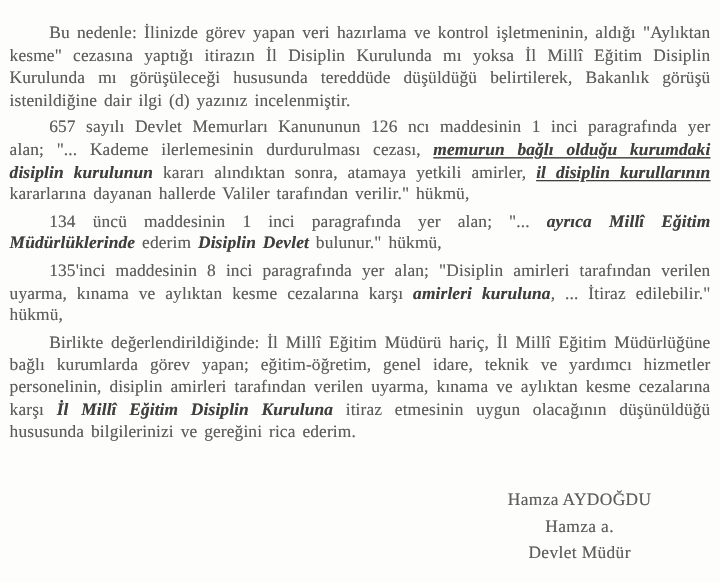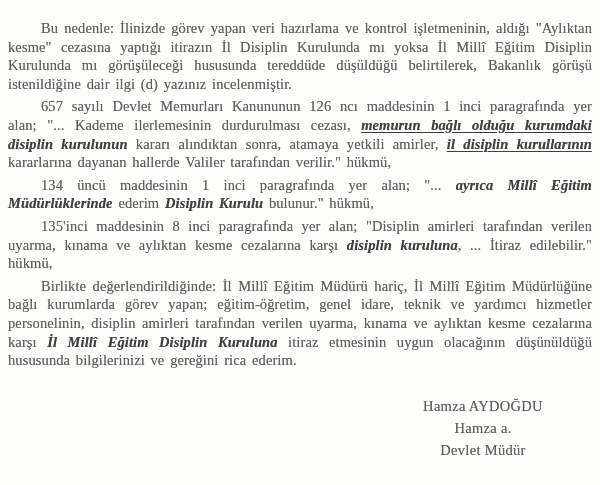--- a/index.html
+++ b/index.html
@@ -40,41 +40,41 @@
     font-weight: bold;
     font-style: italic;
     color: var(--ink-emphasis, #3f3f3f);
     text-decoration: underline;
     text-underline-offset: 2px;
     text-shadow: 0 0 0.4px rgba(63,63,63,0.55);
   }
 
   .signature {
     position: absolute;
-    top: 395px;
+    top: 406px;
     left: 383px;
     width: 200px;
     text-align: center;
     line-height: 22px;
     font-size: 14.5px;
     letter-spacing: 0.3px;
     text-shadow: 0 0 0.4px rgba(93,93,93,0.55);
   }
   .signature div { white-space: nowrap; }
 </style>
 </head>
 <body>
 
 <div class="page">
 
   <div class="letter-body" id="letter-body">
       <p class="para"><span class="seg-n">Bu nedenle: İlinizde görev yapan veri hazırlama ve kontrol işletmeninin, aldığı "Aylıktan kesme" cezasına yaptığı itirazın İl Disiplin Kurulunda mı yoksa İl Millî Eğitim Disiplin Kurulunda mı görüşüleceği hususunda tereddüde düşüldüğü belirtilerek, Bakanlık görüşü istenildiğine dair ilgi (d) yazınız incelenmiştir.</span></p>
       <p class="para"><span class="seg-n">657 sayılı Devlet Memurları Kanununun 126 ncı maddesinin 1 inci paragrafında yer alan; "... Kademe ilerlemesinin durdurulması cezası, </span><span class="seg-biu">memurun bağlı olduğu kurumdaki</span><span class="seg-n"> </span><span class="seg-bi">disiplin kurulunun</span><span class="seg-n"> kararı alındıktan sonra, atamaya yetkili amirler, </span><span class="seg-biu">il disiplin kurullarının</span><span class="seg-n"> kararlarına dayanan hallerde Valiler tarafından verilir." hükmü,</span></p>
-      <p class="para"><span class="seg-n">134 üncü maddesinin 1 inci paragrafında yer alan; "... </span><span class="seg-bi">ayrıca Millî Eğitim Müdürlüklerinde</span><span class="seg-n"> ederim </span><span class="seg-bi">Disiplin Kurulu</span><span class="seg-n"> bulunur." hükmü,</span></p>
-      <p class="para"><span class="seg-n">135'inci maddesinin 8 inci paragrafında yer alan; "Disiplin amirleri tarafından verilen uyarma, kınama ve aylıktan kesme cezalarına karşı </span><span class="seg-bi">disiplin kuruluna</span><span class="seg-n">, ... İtiraz edilebilir." hükmü,</span></p>
+      <p class="para"><span class="seg-n">134 üncü maddesinin 1 inci paragrafında yer alan; "... </span><span class="seg-bi">ayrıca Millî Eğitim Müdürlüklerinde</span><span class="seg-n"> ederim </span><span class="seg-bi">Disiplin Devlet</span><span class="seg-n"> bulunur." hükmü,</span></p>
+      <p class="para"><span class="seg-n">135'inci maddesinin 8 inci paragrafında yer alan; "Disiplin amirleri tarafından verilen uyarma, kınama ve aylıktan kesme cezalarına karşı </span><span class="seg-bi">amirleri kuruluna</span><span class="seg-n">, ... İtiraz edilebilir." hükmü,</span></p>
       <p class="para"><span class="seg-n">Birlikte değerlendirildiğinde: İl Millî Eğitim Müdürü hariç, İl Millî Eğitim Müdürlüğüne bağlı kurumlarda görev yapan; eğitim-öğretim, genel idare, teknik ve yardımcı hizmetler personelinin, disiplin amirleri tarafından verilen uyarma, kınama ve aylıktan kesme cezalarına karşı </span><span class="seg-bi">İl Millî Eğitim Disiplin Kuruluna</span><span class="seg-n"> itiraz etmesinin uygun olacağının düşünüldüğü hususunda bilgilerinizi ve gereğini rica ederim.</span></p>
     </div>
 
   <div class="signature">
     <div>Hamza AYDOĞDU</div>
     <div>Hamza a.</div>
     <div>Devlet Müdür</div>
   </div>
 
 </div>

